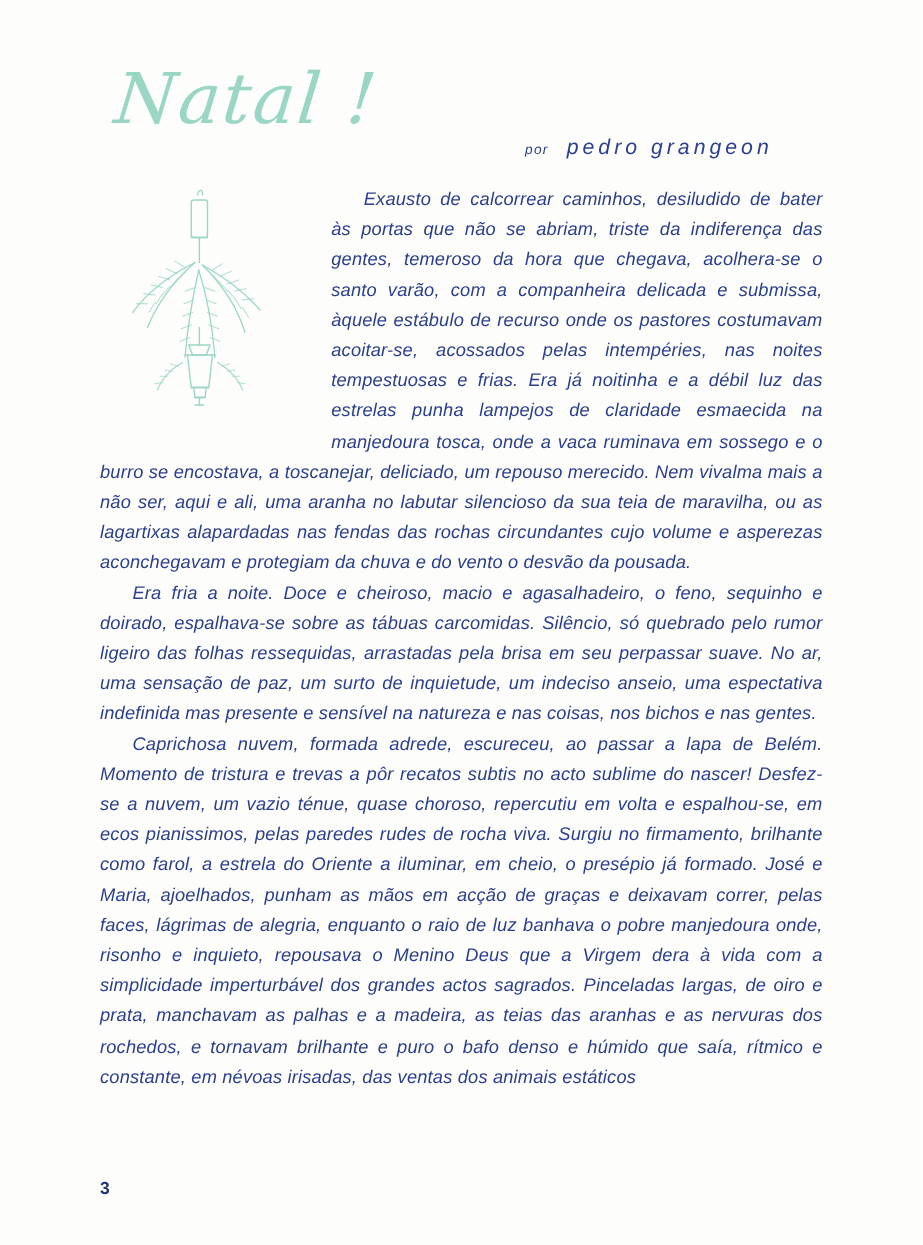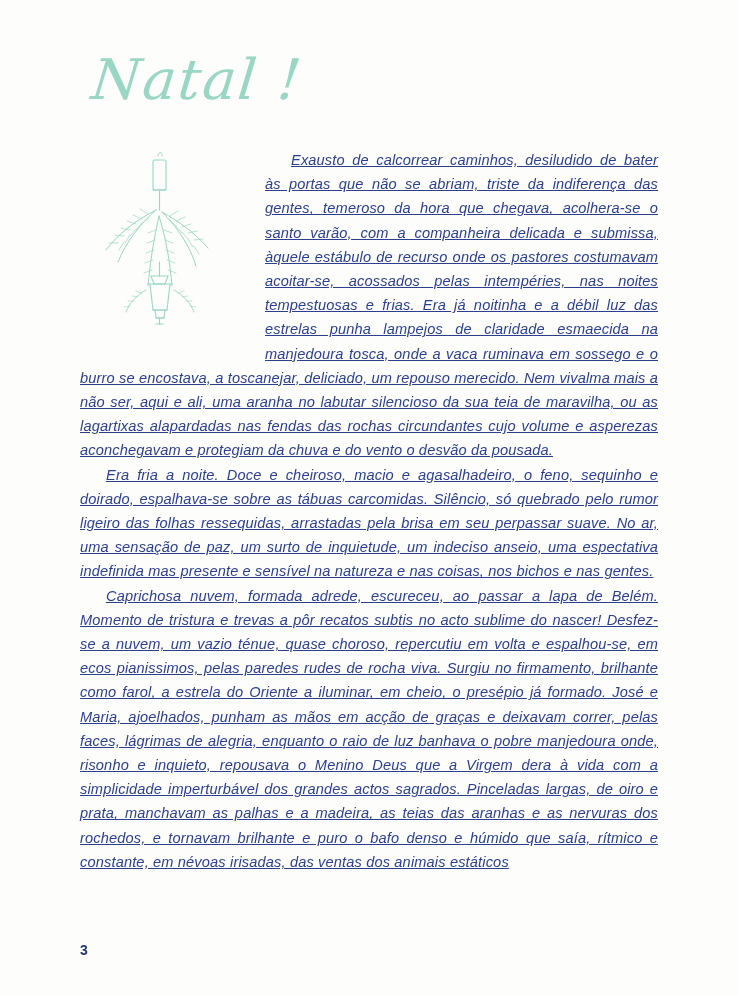--- a/index.html
+++ b/index.html
@@ -79,21 +79,20 @@
     left: 80px;
     top: 148px;
     width: 578px;
     font-family: "Liberation Sans", sans-serif;
     font-style: italic;
     font-size: 14.6px;
     line-height: 24.2px;
     color: #2b3f8c;
     letter-spacing: 0.15px;
     text-align: justify;
-    text-decoration: underline;
   }
   #body-text p {
     margin: 0;
   }
   .indent {
     text-indent: 26px;
   }
   
   #float-spacer {
     float: left;
@@ -115,20 +114,24 @@
 </style>
 </head>
 <body>
 
 <div id="page">
 
   <div id="title-block">
     <div id="title-text">Natal !</div>
   </div>
 
+  <div id="byline">
+    <span class="por">por</span>
+    <span class="author">pedro grangeon</span>
+  </div>
 
   <div id="ornament">
     <svg width="150" height="200" viewBox="0 0 150 200" aria-hidden="true">
       <g fill="none" stroke="#9ad6c4" stroke-width="1.1" stroke-linecap="round">
 
         <path d="M62 6 C63 1 66 1 66 6" stroke-width="1"></path>
         <rect x="57" y="10" width="13" height="30" rx="2"></rect>
         <path d="M57 40 h13"></path>
 
         <path d="M63.5 40 v20"></path>

